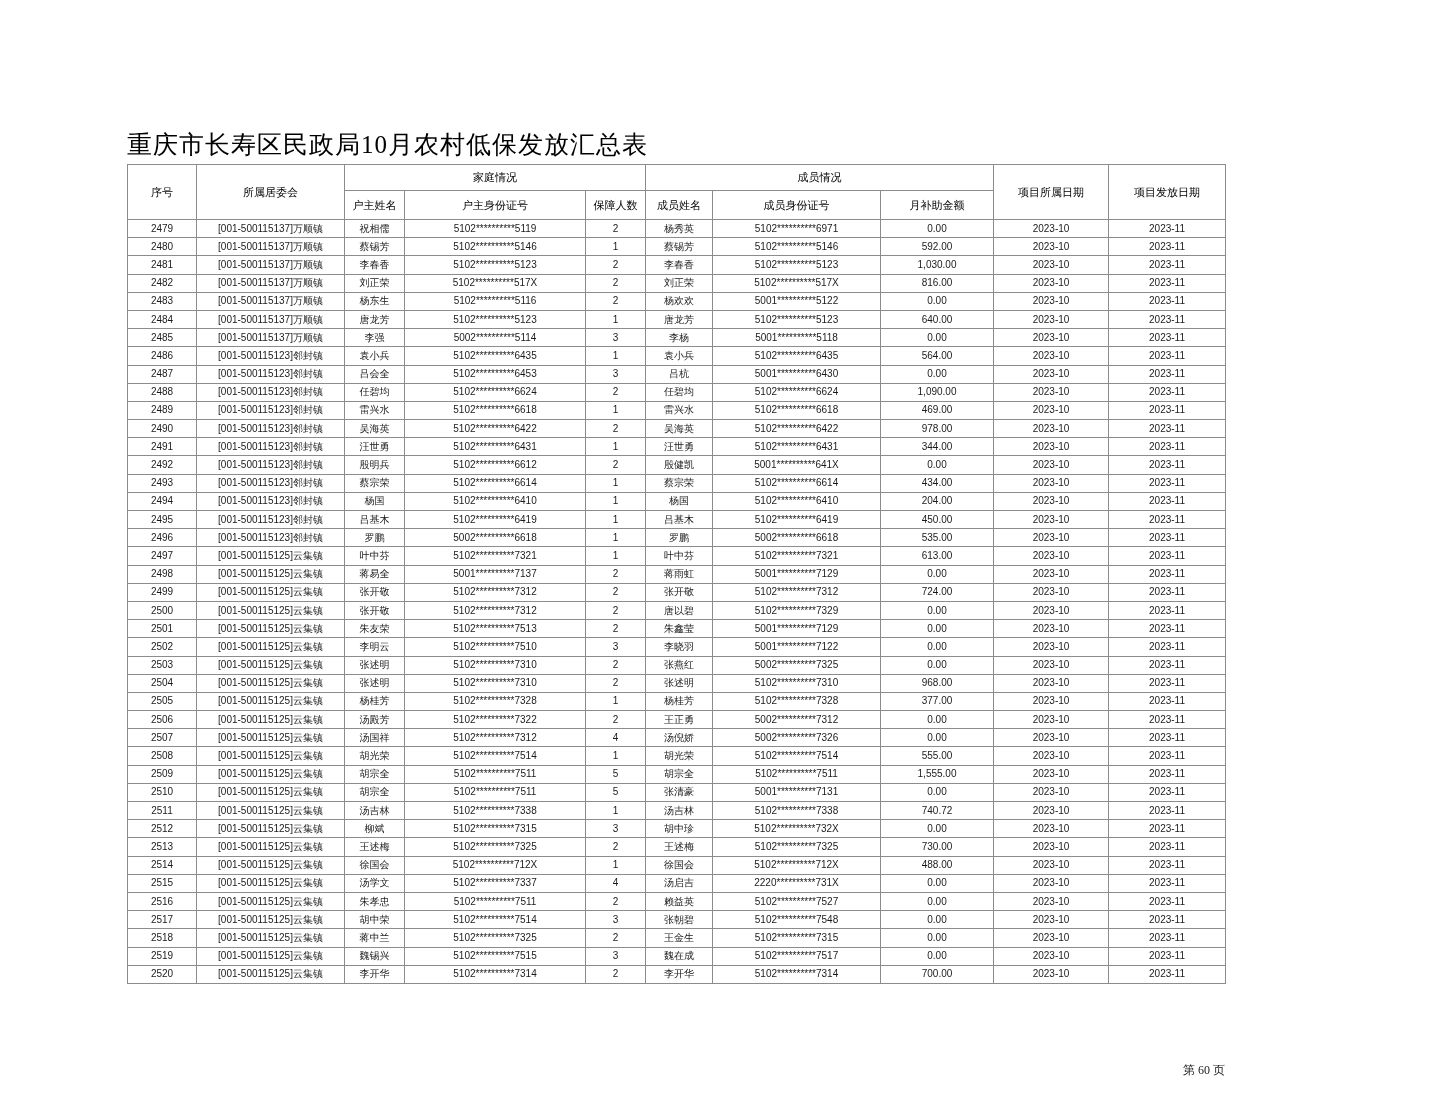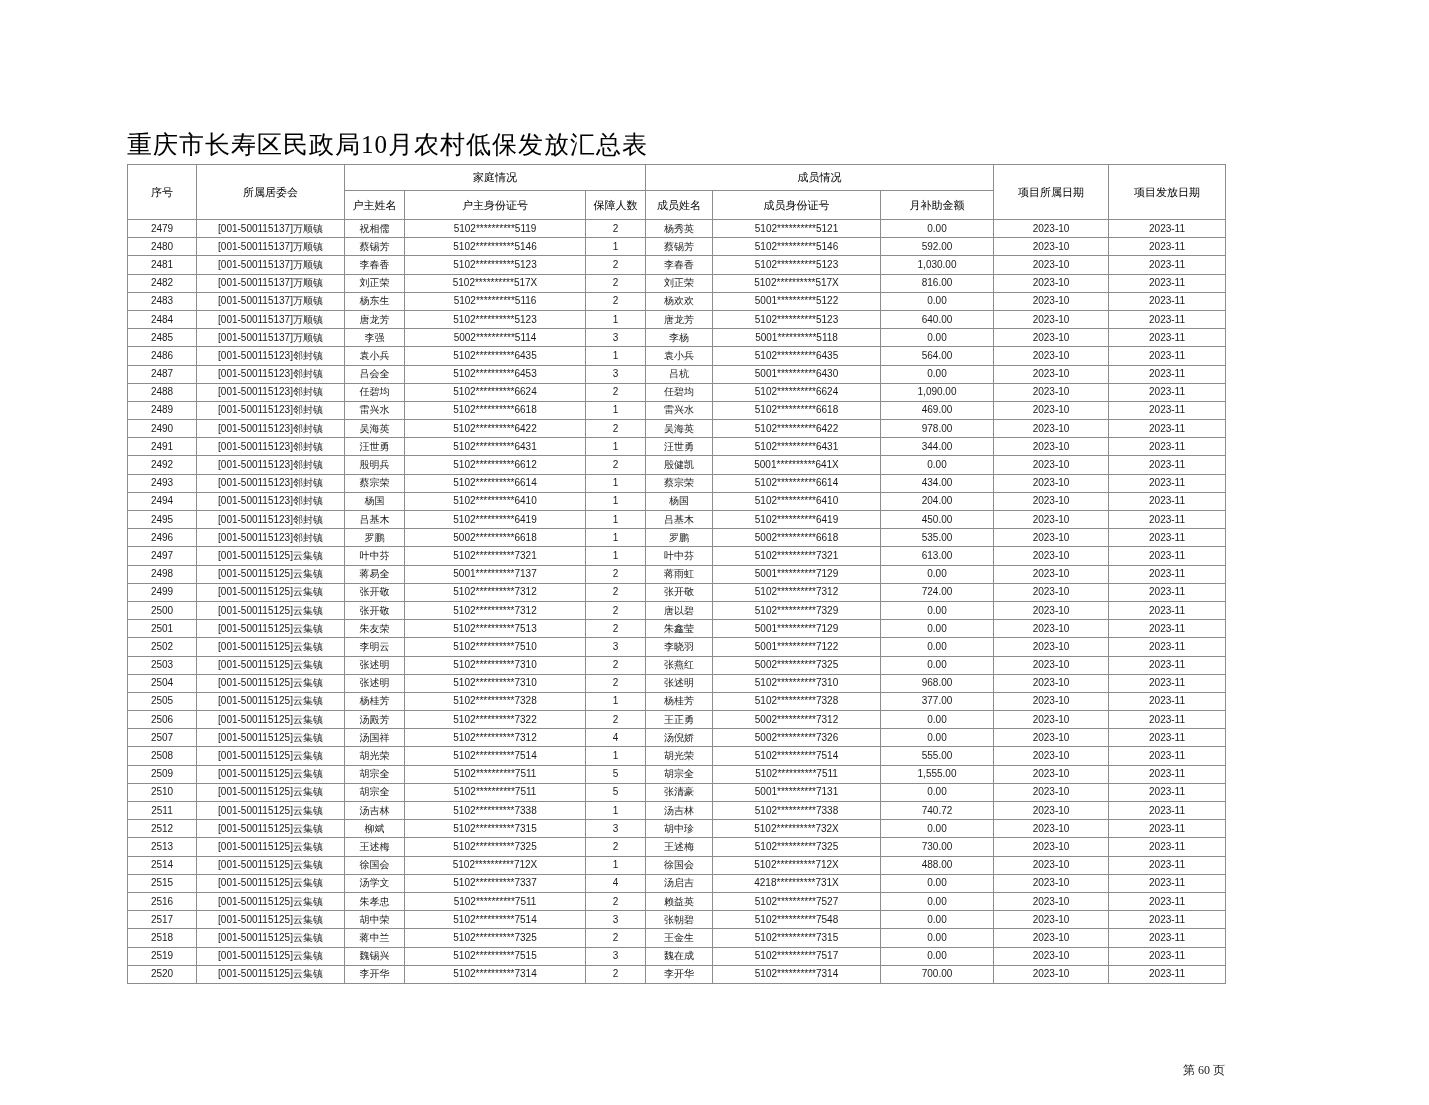--- a/index.html
+++ b/index.html
@@ -115,21 +115,21 @@
     </tr>
   </thead>
   <tbody>
       <tr>
         <td>2479</td>
         <td>[001-500115137]万顺镇</td>
         <td>祝相儒</td>
         <td>5102**********5119</td>
         <td>2</td>
         <td>杨秀英</td>
-        <td>5102**********5121</td>
+        <td>5102**********6971</td>
         <td>0.00</td>
         <td>2023-10</td>
         <td>2023-11</td>
       </tr>
       <tr>
         <td>2480</td>
         <td>[001-500115137]万顺镇</td>
         <td>蔡锡芳</td>
         <td>5102**********5146</td>
         <td>1</td>
@@ -547,21 +547,21 @@
         <td>2023-10</td>
         <td>2023-11</td>
       </tr>
       <tr>
         <td>2515</td>
         <td>[001-500115125]云集镇</td>
         <td>汤学文</td>
         <td>5102**********7337</td>
         <td>4</td>
         <td>汤启吉</td>
-        <td>4218**********731X</td>
+        <td>2220**********731X</td>
         <td>0.00</td>
         <td>2023-10</td>
         <td>2023-11</td>
       </tr>
       <tr>
         <td>2516</td>
         <td>[001-500115125]云集镇</td>
         <td>朱孝忠</td>
         <td>5102**********7511</td>
         <td>2</td>

